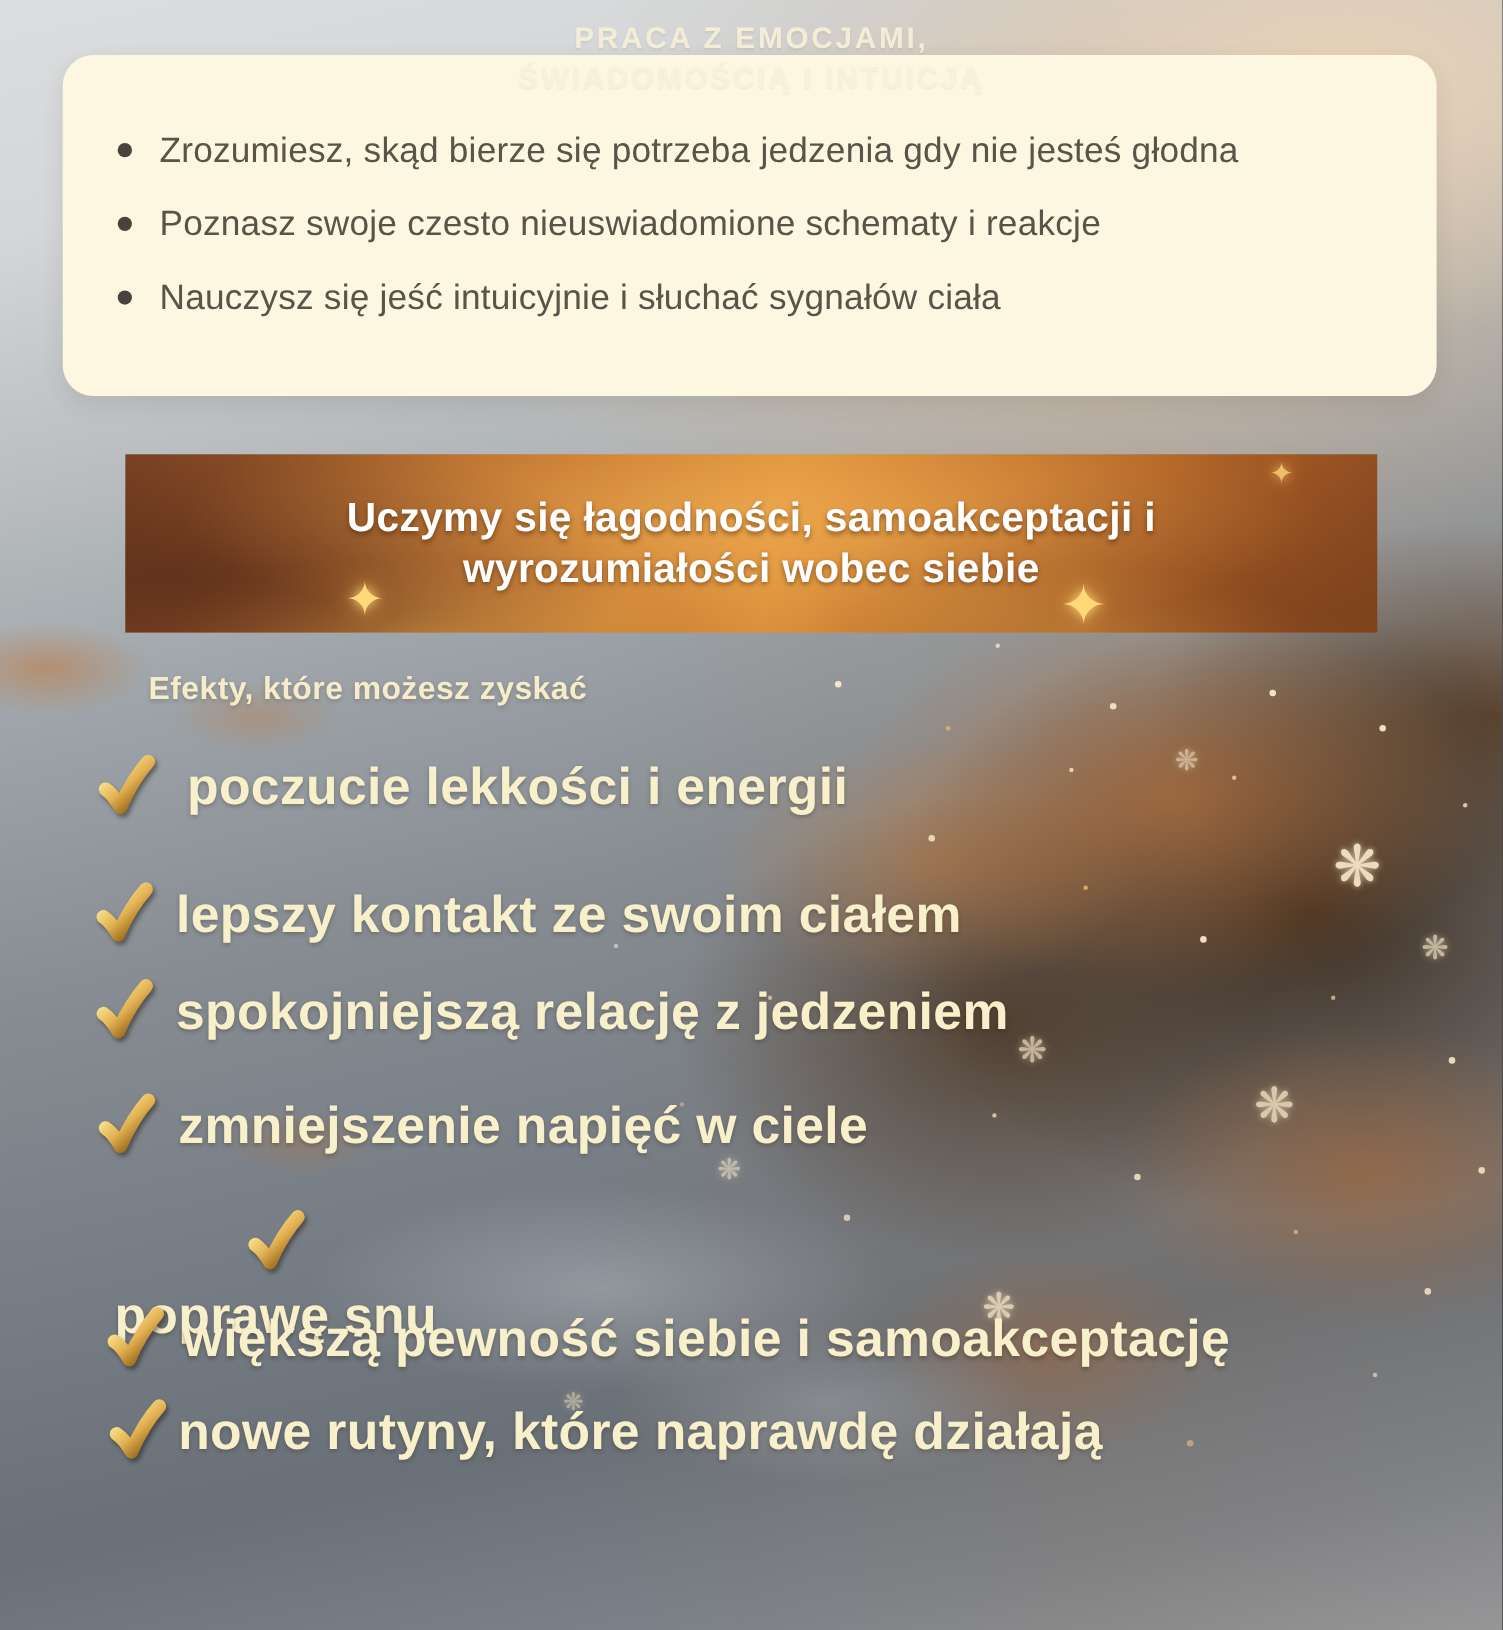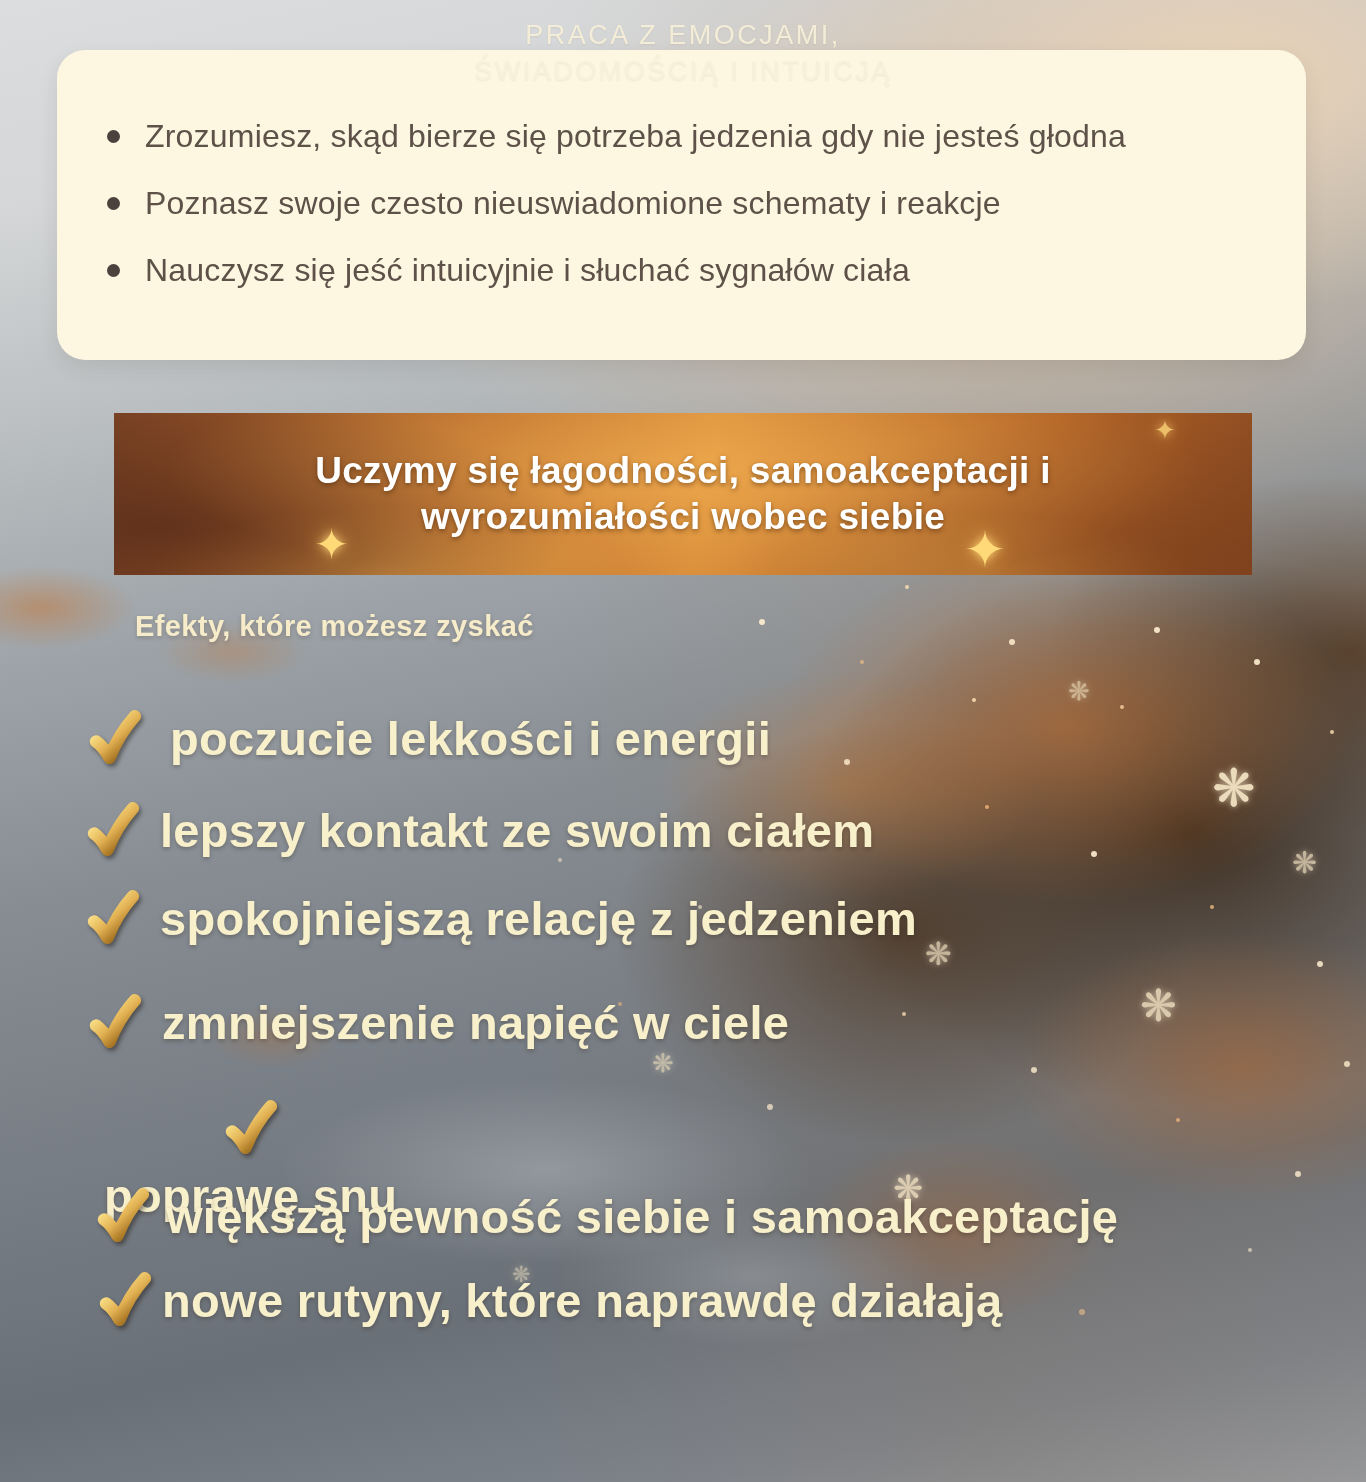--- a/index.html
+++ b/index.html
@@ -31,21 +31,21 @@
       
       linear-gradient(90deg, rgba(0,0,0,0) 40%, rgba(150,110,70,.14) 72%, rgba(150,110,70,.10) 100%),
       
       linear-gradient(168deg,#dbddde 0%,#d4d6d7 12%,#bcc0c2 24%,#9da3a8 38%,#868c92 52%,#787e85 66%,#6a7077 80%,#7e848c 92%,#969ba1 100%);
   }
 
   
   .watermark{
     position:absolute;top:17px;left:0;width:100%;
     text-align:center;z-index:6;
-    font-weight:normal;font-size:27px;line-height:36px;letter-spacing:2.5px;
+    font-weight:bold;font-size:27px;line-height:36px;letter-spacing:2.5px;
     color:rgba(248,241,217,.88);
     text-shadow:0 1px 2px rgba(120,100,70,.10);
   }
 
   
   .card{
     position:absolute;left:57px;top:50px;width:1249px;height:310px;
     background:#fdf6e1;border-radius:28px;z-index:4;
     box-shadow:0 8px 20px rgba(60,50,40,.10);
   }
@@ -97,21 +97,21 @@
   }
   .check-row .txt{
     font-weight:bold;font-size:47px;color:#f8efcb;letter-spacing:.3px;
     text-shadow:0 2px 4px rgba(40,30,20,.30);
     white-space:nowrap;
   }
   .check{
     width:54px;height:60px;flex:0 0 auto;
     filter:drop-shadow(2px 3px 2px rgba(20,15,10,.45));
   }
-  .r1{top:708px;left:88px;gap:28px;}
+  .r1{top:684px;left:88px;gap:28px;}
   .r2{top:800px;left:86px;}
   .r3{top:888px;left:86px;}
   .r4{top:992px;left:88px;}
   .r5{top:1098px;left:104px;gap:10px;flex-direction:column;}
   .r6{top:1186px;left:96px;gap:16px;}
   .r7{top:1270px;left:98px;gap:10px;}
 
   
   .flake{
     position:absolute;z-index:2;color:#f3e4c4;pointer-events:none;

